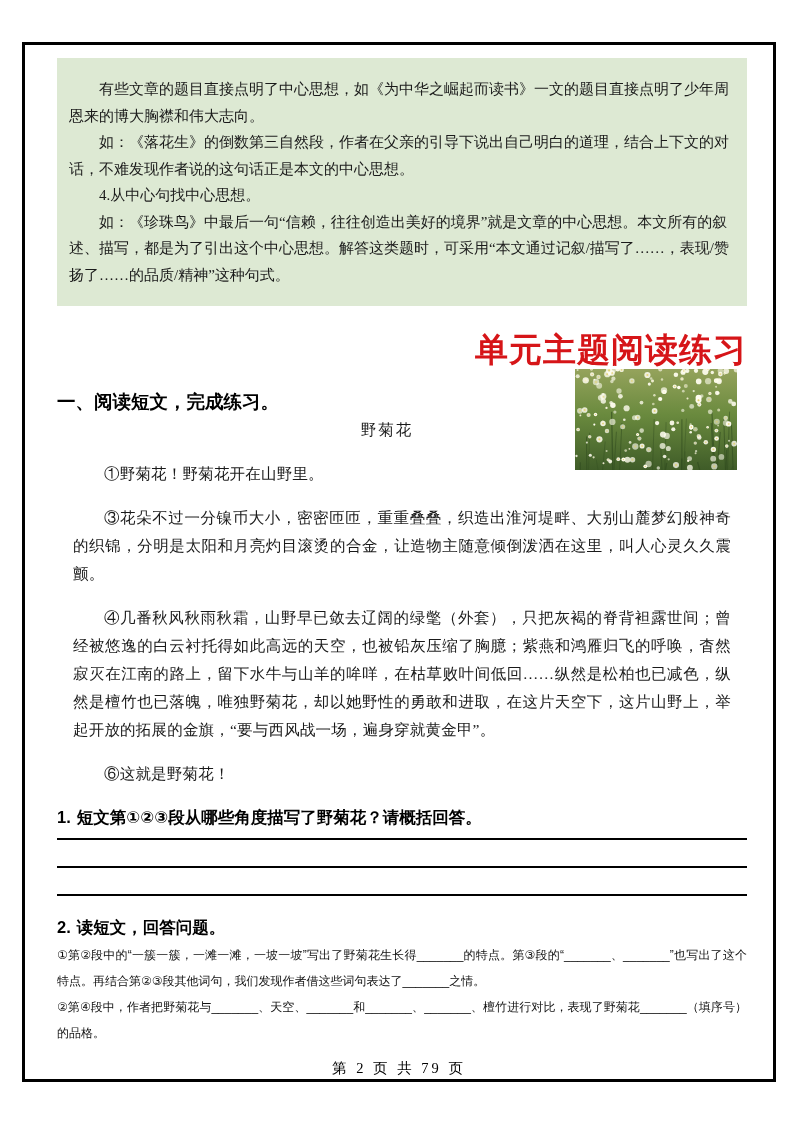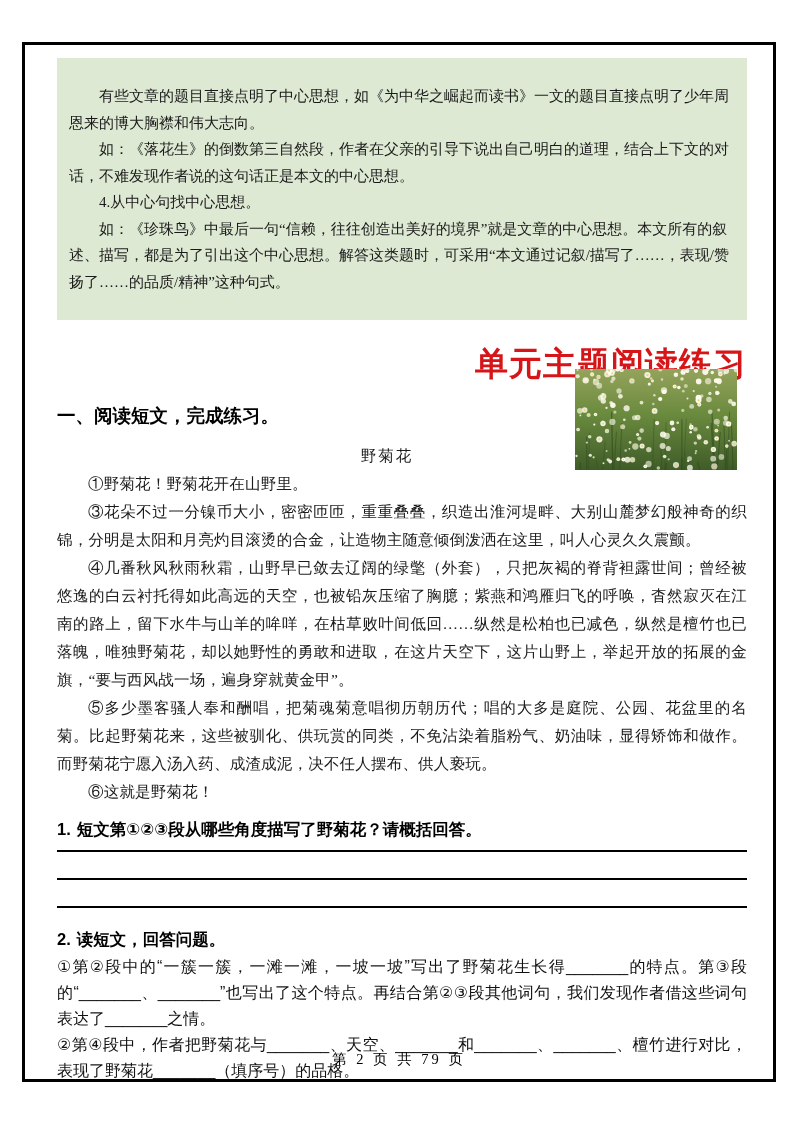--- a/index.html
+++ b/index.html
@@ -9,61 +9,61 @@
   }
   .frame{
     position:absolute;left:22px;top:42px;width:748px;height:1034px;
     border:3px solid #000000;background:#ffffff;
   }
   .content{
     position:absolute;left:0;top:0;right:0;bottom:0;
     padding:13px 26px 0 32px;
   }
   .intro-box{
-    padding:25px 12px;font-size:15px;line-height:26.5px;
+    padding:18px 12px;font-size:15px;line-height:26.5px;
   }
   .intro-box p{margin:0;text-indent:2em;}
   .main-title{
     margin:24px 0 0 0;text-align:right;
     font-family:"Liberation Sans","DejaVu Sans",sans-serif;font-weight:bold;
     font-size:33px;line-height:40px;letter-spacing:1px;
   }
   .section-heading{
     margin:20px 0 0 0;
     font-family:"Liberation Sans","DejaVu Sans",sans-serif;font-weight:bold;
     font-size:18.5px;line-height:24px;color:#000;
   }
   .passage-title{
-    margin-top:14px;text-align:center;font-size:15.5px;line-height:28px;
+    margin-top:2px;text-align:center;font-size:15.5px;line-height:28px;
     letter-spacing:2px;font-weight:normal;width:660px;
   }
   .body-para{
-    margin:0;font-size:15.5px;line-height:28px;text-indent:2em;
+    margin:16px;font-size:15.5px;line-height:28px;text-indent:2em;
     text-align:justify;letter-spacing:0.2px;
   }
   .q-head{
     margin:10px 0 0 0;font-family:"Liberation Sans","DejaVu Sans",sans-serif;
     font-weight:bold;font-size:16.5px;line-height:26px;color:#000000;
   }
   .q-head .q-label{margin-right:6px;}
   .answer-line{
     height:26px;border-bottom:2px solid #000;width:100%;
   }
   .answer-line.first{height:8px;}
   .q-item{
     margin:0;font-family:"Liberation Sans","DejaVu Sans",sans-serif;
-    font-size:16px;line-height:26px;color:#111;text-align:justify;
+    font-size:12px;line-height:26px;color:#111;text-align:justify;
   }
   .q-item.gap-top{margin-top:2px;}
   .flower-photo{
     position:absolute;left:550px;top:324px;width:162px;height:101px;
   }
   .flower-photo svg{display:block;width:162px;height:101px;}
   .footer{
-    position:absolute;left:0;right:0;bottom:11px;height:18px;
+    position:absolute;left:0;right:0;bottom:2px;height:18px;
     text-align:center;font-size:14.5px;line-height:18px;letter-spacing:3px;color:#000;
   }
 </style>
 </head>
 <body>
 
 <div class="frame">
   <div class="content">
 
     <div class="intro-box" style="background-color: rgb(221, 233, 211);">
@@ -75,21 +75,20 @@
 
     <h1 class="main-title" style="color: rgb(214, 21, 24);">单元主题阅读练习</h1>
 
     <h2 class="section-heading">一、阅读短文，完成练习。</h2>
 
     <div class="passage-title">野菊花</div>
 
     <p class="body-para">①野菊花！野菊花开在山野里。</p>
     <p class="body-para">③花朵不过一分镍币大小，密密匝匝，重重叠叠，织造出淮河堤畔、大别山麓梦幻般神奇的织锦，分明是太阳和月亮灼目滚烫的合金，让造物主随意倾倒泼洒在这里，叫人心灵久久震颤。</p>
     <p class="body-para">④几番秋风秋雨秋霜，山野早已敛去辽阔的绿氅（外套），只把灰褐的脊背袒露世间；曾经被悠逸的白云衬托得如此高远的天空，也被铅灰压缩了胸臆；紫燕和鸿雁归飞的呼唤，杳然寂灭在江南的路上，留下水牛与山羊的哞咩，在枯草败叶间低回……纵然是松柏也已减色，纵然是檀竹也已落魄，唯独野菊花，却以她野性的勇敢和进取，在这片天空下，这片山野上，举起开放的拓展的金旗，“要与西风战一场，遍身穿就黄金甲”。</p>
-    <p class="body-para">⑤多少墨客骚人奉和酬唱，把菊魂菊意唱彻历朝历代；唱的大多是庭院、公园、花盆里的名菊。比起野菊花来，这些被驯化、供玩赏的同类，不免沾染着脂粉气、奶油味，显得矫饰和做作。而野菊花宁愿入汤入药、成渣成泥，决不任人摆布、供人亵玩。</p>
     <p class="body-para">⑥这就是野菊花！</p>
 
     <p class="q-head">
       <span class="q-label">1.</span><span>短文第①②③段从哪些角度描写了野菊花？请概括回答。</span>
     </p>
 
     <div class="answer-line first"></div>
     <div class="answer-line"></div>
     <div class="answer-line"></div>
 

